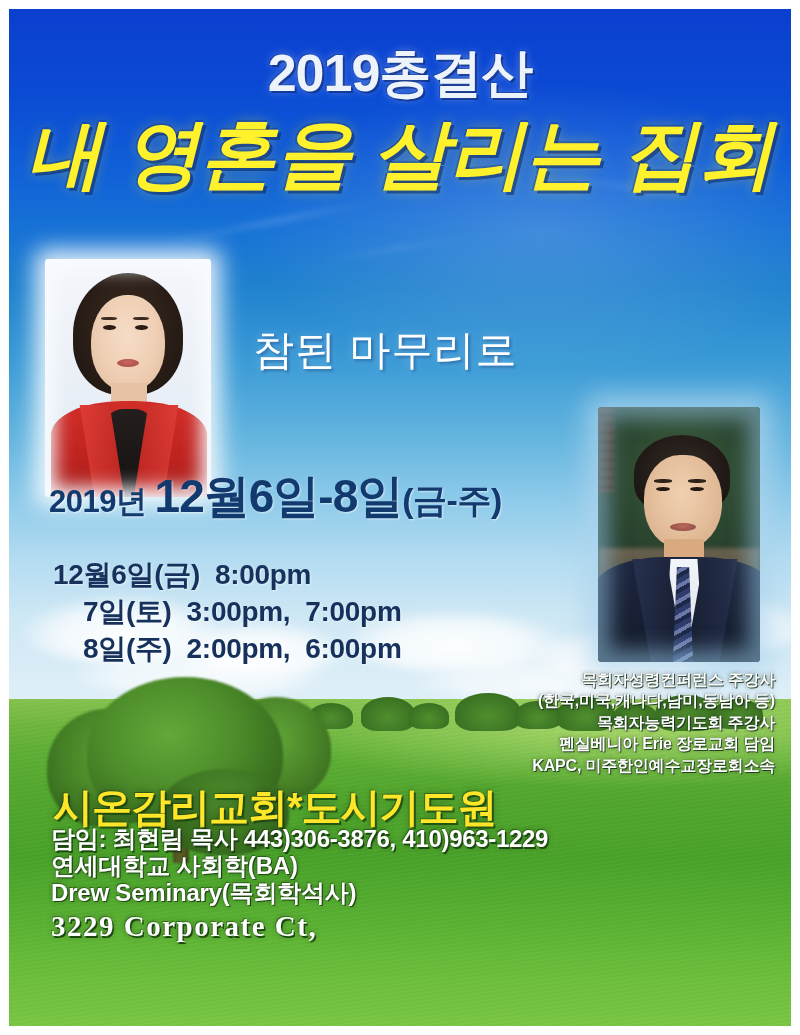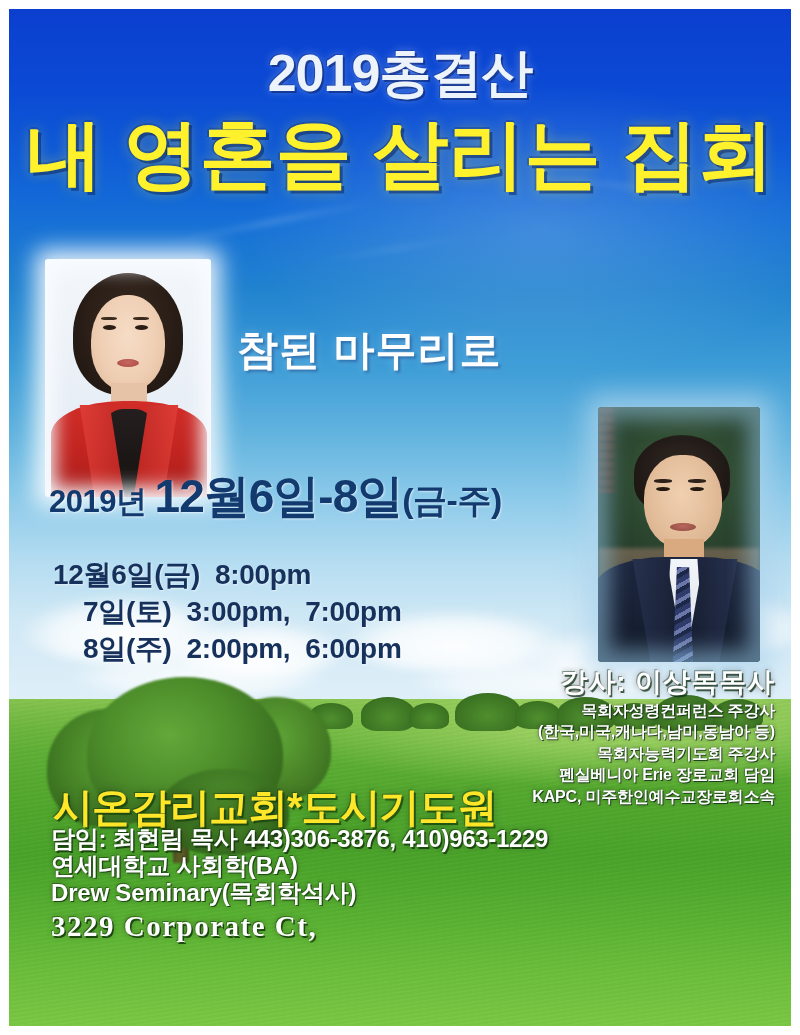--- a/index.html
+++ b/index.html
@@ -196,28 +196,29 @@
     text-align: center;
     font-size: 76px;
     font-weight: bold;
     color: #FFF22D;
     letter-spacing: 0px;
     text-shadow:
       3px 3px 0 rgba(0,20,80,0.45),
       -2px 0 0 rgba(0,20,80,0.22),
       0 -2px 0 rgba(0,20,80,0.22),
       0 0 14px rgba(255,240,40,0.35);
+    font-style: italic;
   }
 
   
   #slogan {
-    left: 228px;
+    left: 244px;
     top: 316px;
     font-size: 41px;
-    font-weight: bold;
+    font-weight: normal;
     color: #FFFFFF;
     line-height: 1.22;
     letter-spacing: 1px;
     text-shadow:
       2px 2px 3px rgba(10,50,120,0.45),
       0 0 10px rgba(255,255,255,0.25);
   }
   #slogan div { white-space: nowrap; }
 
   
@@ -582,21 +583,20 @@
       <span class="small">2019년 </span><span class="big">12월6일-8일</span><span class="mid">(금-주)</span>
     </div>
 
     <div class="tx" id="schedule">
       <div class="row">12월6일(금)  8:00pm</div>
       <div class="row">    7일(토)  3:00pm,  7:00pm</div>
       <div class="row">    8일(주)  2:00pm,  6:00pm</div>
     </div>
 
     <div class="tx" id="speaker">
-      <div class="sp-name">강사:  이상목목사</div>
       <div class="sp-cred">
         <div>목회자성령컨퍼런스 주강사</div>
         <div>(한국,미국,캐나다,남미,동남아  등)</div>
         <div>목회자능력기도회 주강사</div>
         <div>펜실베니아 Erie 장로교회 담임</div>
         <div>KAPC, 미주한인예수교장로회소속</div>
       </div>
     </div>
 
     <div class="tx" id="church-name">시온감리교회*도시기도원</div>

